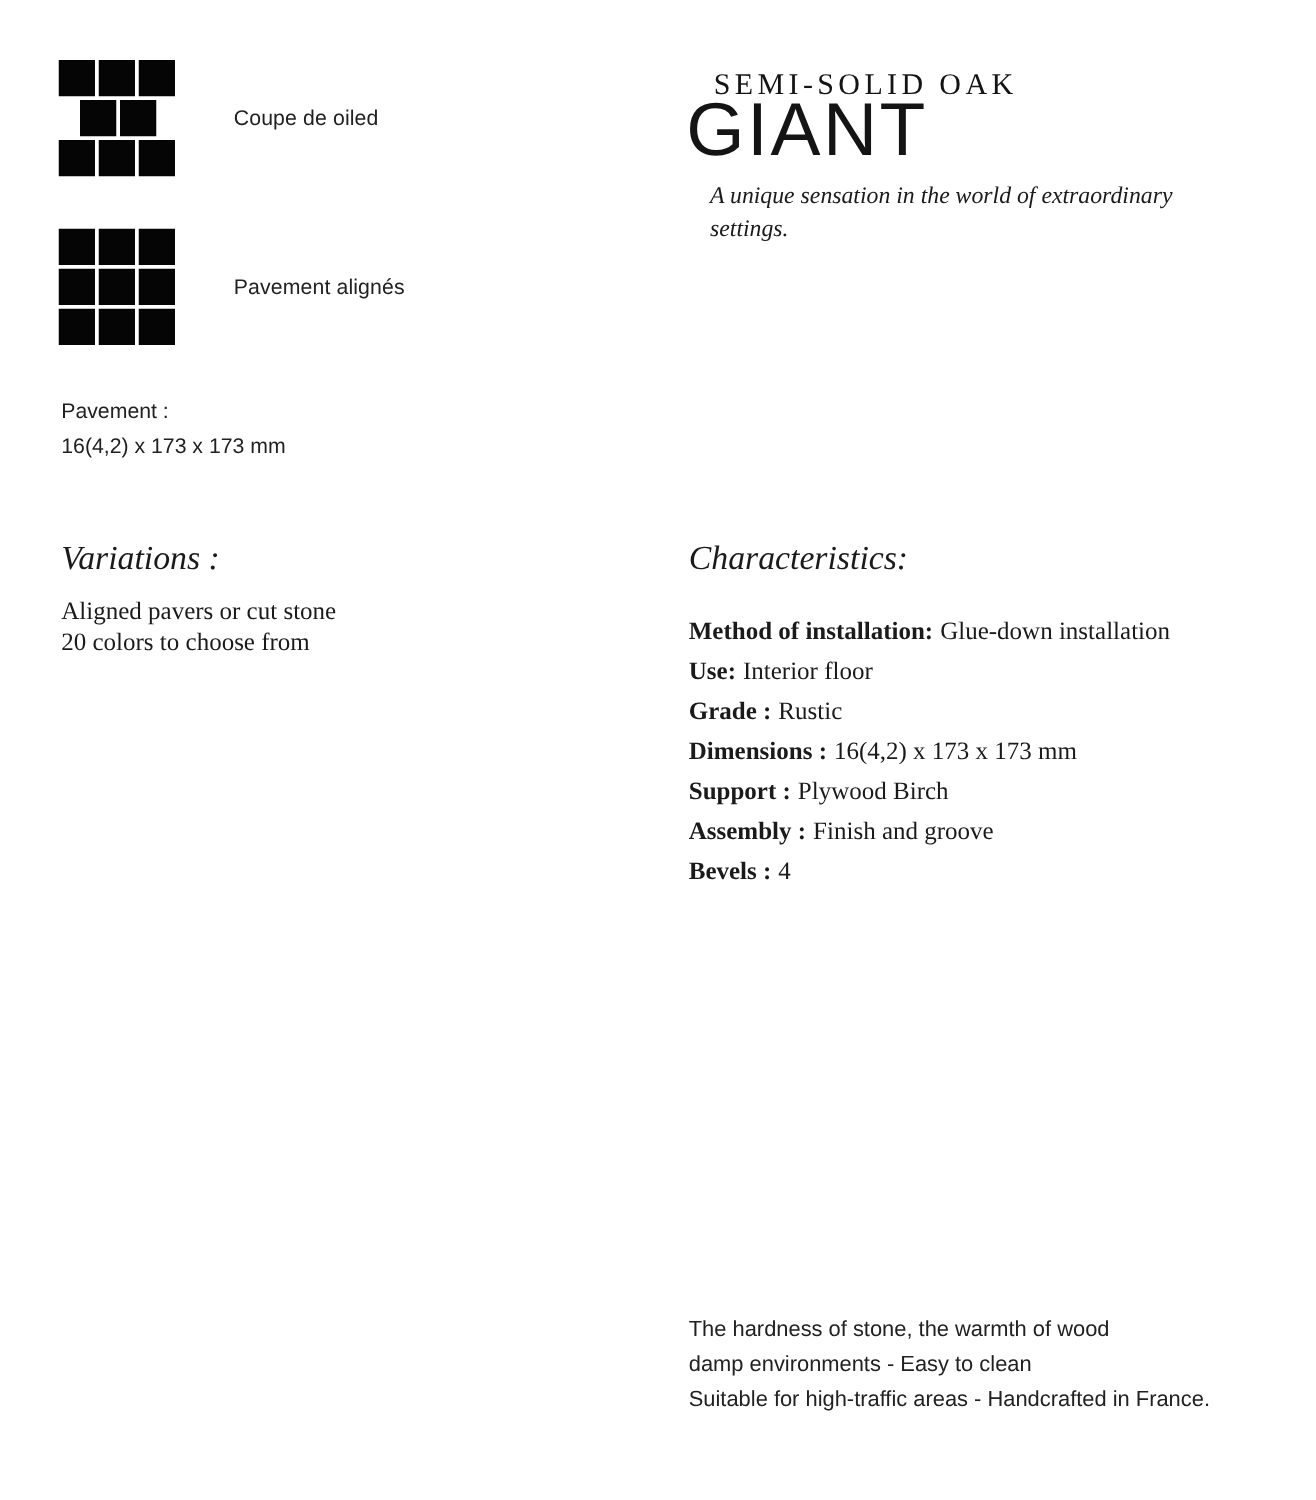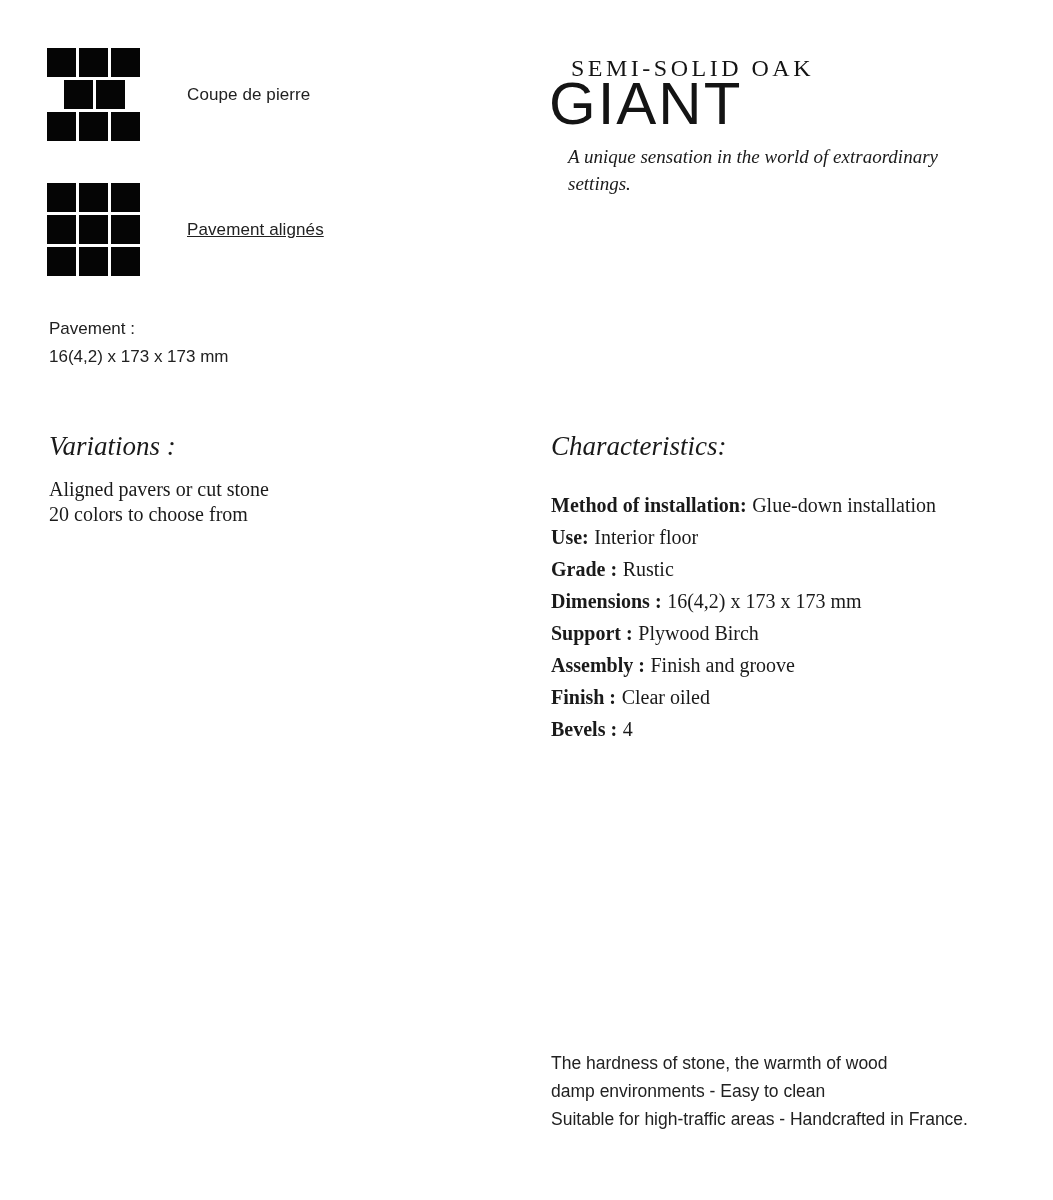--- a/index.html
+++ b/index.html
@@ -36,21 +36,21 @@
   
   .sans-label {
     position: absolute;
     left: 187px;
     font-size: 17px;
     line-height: 22px;
     color: #212121;
     letter-spacing: 0.1px;
   }
   .label-coupe    { top: 84px; }
-  .label-pavement { top: 219px; text-decoration: underline; }
+  .label-pavement { top: 219px; }
 
   .pavement-block {
     position: absolute;
     left: 49px;
     top: 315px;
     font-size: 17px;
     line-height: 28px;
     color: #212121;
   }
 
@@ -147,21 +147,21 @@
     <div class="tile-row offset">
       <div class="tile"></div>
       <div class="tile"></div>
     </div>
     <div class="tile-row">
       <div class="tile"></div>
       <div class="tile"></div>
       <div class="tile"></div>
     </div>
   </div>
-  <div class="sans-label label-coupe">Coupe de pierre</div>
+  <div class="sans-label label-coupe">Coupe de oiled</div>
 
   <div class="tiles icon-pavement">
     <div class="tile-row">
       <div class="tile"></div>
       <div class="tile"></div>
       <div class="tile"></div>
     </div>
     <div class="tile-row">
       <div class="tile"></div>
       <div class="tile"></div>
@@ -204,23 +204,20 @@
     <div class="spec-row">
       <span class="spec-label">Dimensions :</span><span class="spec-value">16(4,2) x 173 x 173 mm</span>
     </div>
     <div class="spec-row">
       <span class="spec-label">Support :</span><span class="spec-value">Plywood Birch</span>
     </div>
     <div class="spec-row">
       <span class="spec-label">Assembly :</span><span class="spec-value">Finish and groove</span>
     </div>
     <div class="spec-row">
-      <span class="spec-label">Finish :</span><span class="spec-value">Clear oiled</span>
-    </div>
-    <div class="spec-row">
       <span class="spec-label">Bevels :</span><span class="spec-value">4</span>
     </div>
   </div>
 
   <div class="footer-notes">
     <div>The hardness of stone, the warmth of wood</div>
     <div>damp environments - Easy to clean</div>
     <div>Suitable for high-traffic areas - Handcrafted in France.</div>
   </div>
 

